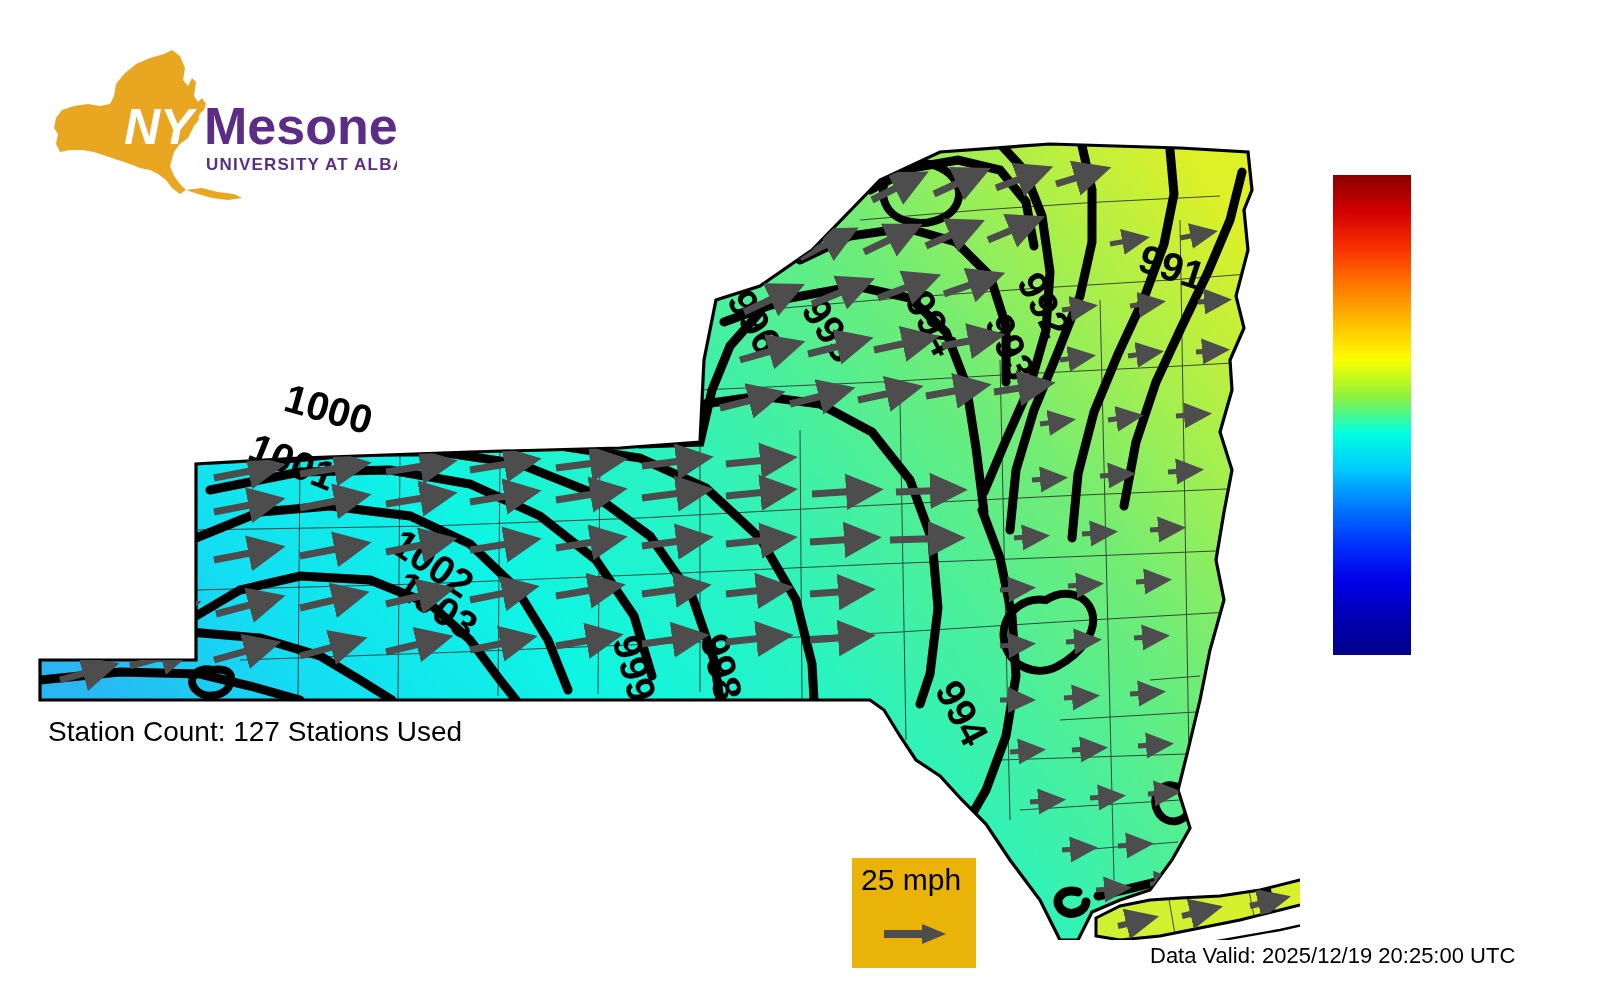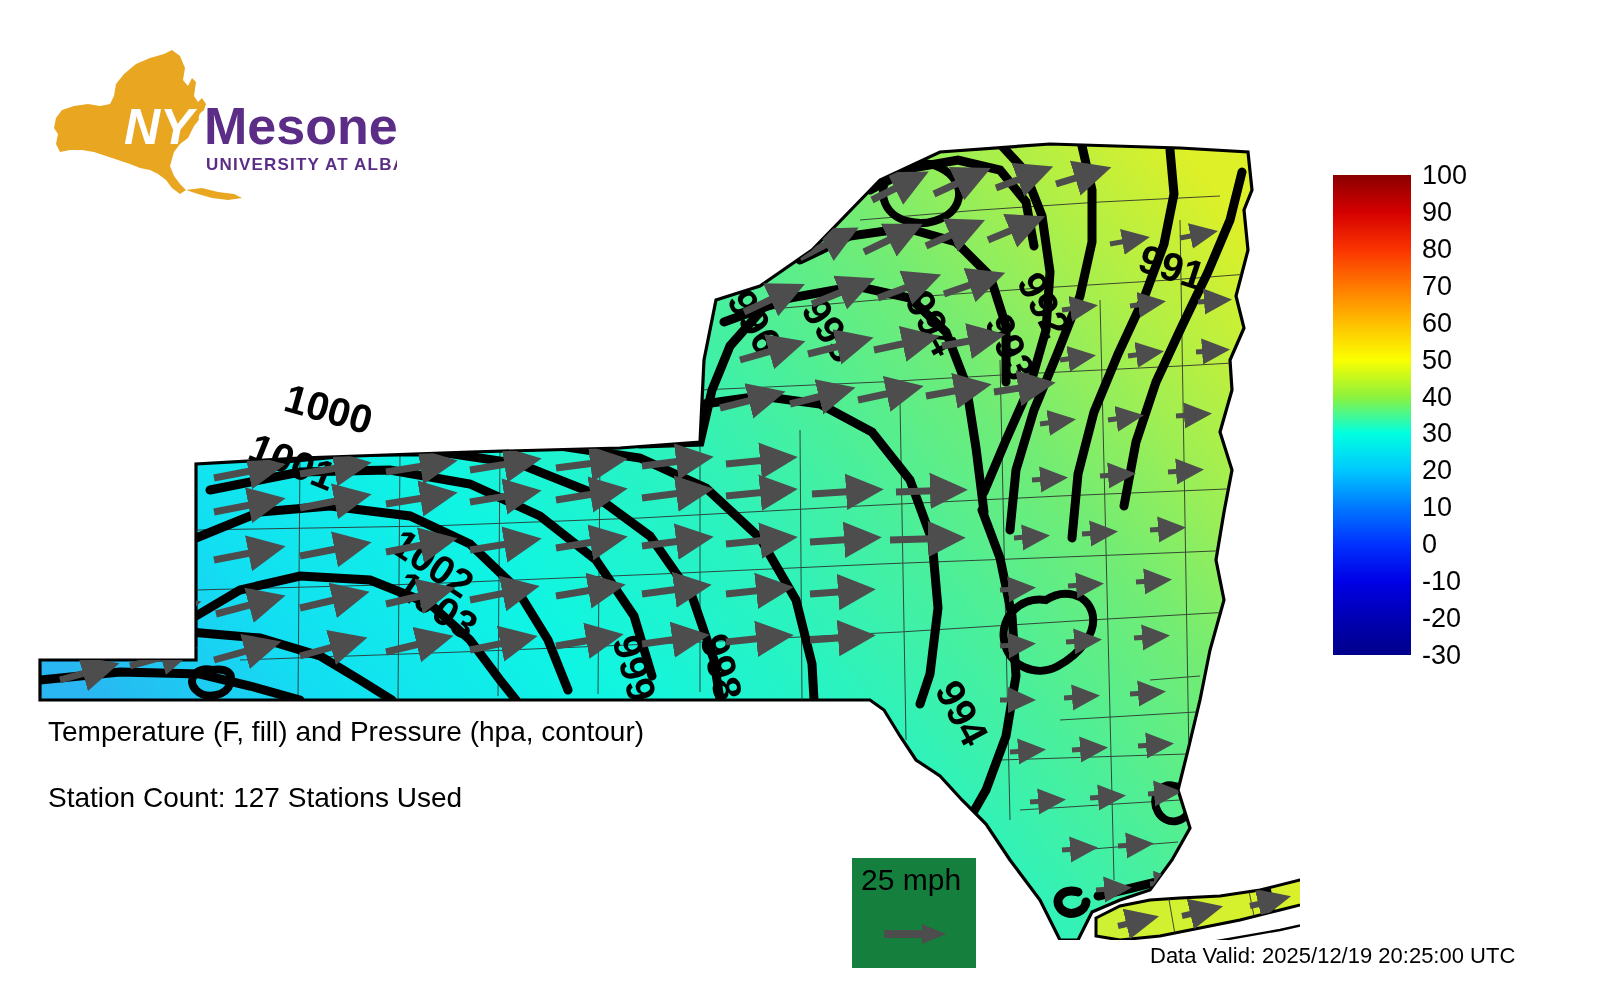--- a/index.html
+++ b/index.html
@@ -24,21 +24,21 @@
   .cbar-tick{position:absolute;font-size:27px;line-height:27px;color:#000;
              font-family:"Liberation Sans",sans-serif;white-space:nowrap;}
 
   
   .caption{position:absolute;left:48px;top:718px;width:760px;}
   .caption .line{font-size:28px;line-height:28px;margin-bottom:38px;color:#000;
                  font-family:"Liberation Sans",sans-serif;white-space:nowrap;}
 
   
   .windleg{position:absolute;left:852px;top:858px;width:124px;height:110px;
-           background:#15803d;}
+           background:#eab308;}
   .windleg .lbl{position:absolute;left:9px;top:6px;font-size:30px;line-height:32px;
                 color:#000;font-family:"Liberation Sans",sans-serif;white-space:nowrap;}
   .windleg .arrow{position:absolute;left:30px;top:62px;}
 
   
   .datavalid{position:absolute;left:1150px;top:944px;font-size:22px;line-height:24px;
              color:#000;font-family:"Liberation Sans",sans-serif;white-space:nowrap;}
 </style>
 </head>
 <body>
@@ -330,39 +330,22 @@
         </g>
 
         <path d="M1120 896 L1200 884 L1280 870 L1360 852 L1430 834 L1486 818" fill="none" stroke="#000" stroke-width="2.4"></path>
       </g>
     </svg>
   </div>
 
   <div class="cbar">
     <div class="cbar-grad" id="cbarGrad" style="background: linear-gradient(rgb(139, 0, 0) 0%, rgb(212, 0, 0) 7.69%, rgb(250, 50, 0) 15.38%, rgb(255, 120, 0) 23.08%, rgb(255, 190, 0) 30.77%, rgb(251, 255, 0) 38.46%, rgb(142, 242, 60) 46.15%, rgb(0, 255, 225) 53.85%, rgb(0, 200, 255) 61.54%, rgb(0, 120, 255) 69.23%, rgb(0, 50, 255) 76.92%, rgb(0, 0, 230) 84.62%, rgb(0, 0, 180) 92.31%, rgb(0, 0, 139) 100%);"></div>
   </div>
-  <div class="cbar-ticks" id="cbarTicks">
-      <div class="cbar-tick" style="top: 2px; left: 0px;">100</div>
-      <div class="cbar-tick" style="top: 38.9231px; left: 0px;">90</div>
-      <div class="cbar-tick" style="top: 75.8462px; left: 0px;">80</div>
-      <div class="cbar-tick" style="top: 112.769px; left: 0px;">70</div>
-      <div class="cbar-tick" style="top: 149.692px; left: 0px;">60</div>
-      <div class="cbar-tick" style="top: 186.615px; left: 0px;">50</div>
-      <div class="cbar-tick" style="top: 223.538px; left: 0px;">40</div>
-      <div class="cbar-tick" style="top: 260.462px; left: 0px;">30</div>
-      <div class="cbar-tick" style="top: 297.385px; left: 0px;">20</div>
-      <div class="cbar-tick" style="top: 334.308px; left: 0px;">10</div>
-      <div class="cbar-tick" style="top: 371.231px; left: 0px;">0</div>
-      <div class="cbar-tick" style="top: 408.154px; left: 0px;">-10</div>
-      <div class="cbar-tick" style="top: 445.077px; left: 0px;">-20</div>
-      <div class="cbar-tick" style="top: 482px; left: 0px;">-30</div>
-    </div>
 
   <div class="caption">
-    <div class="line">Temperature (F, fill) and Pressure (hpa, contour)</div>
     <div class="line">Station Count: 127 Stations Used</div>
   </div>
 
   <div class="windleg">
     <div class="lbl">25 mph</div>
     <svg class="arrow" width="66" height="28" viewBox="0 0 66 28">
       <path d="M2 14 L44 14" stroke="#4d4d4d" stroke-width="8" fill="none"></path>
       <path d="M40 4 L64 14 L40 24 Z" fill="#4d4d4d"></path>
     </svg>
   </div>

